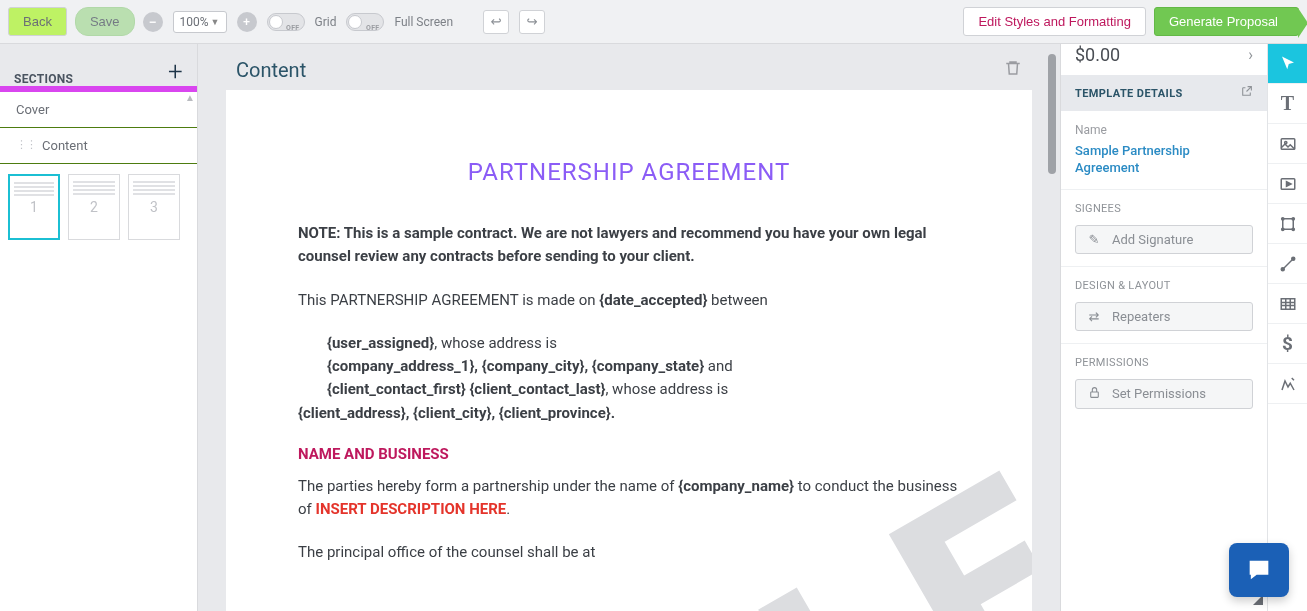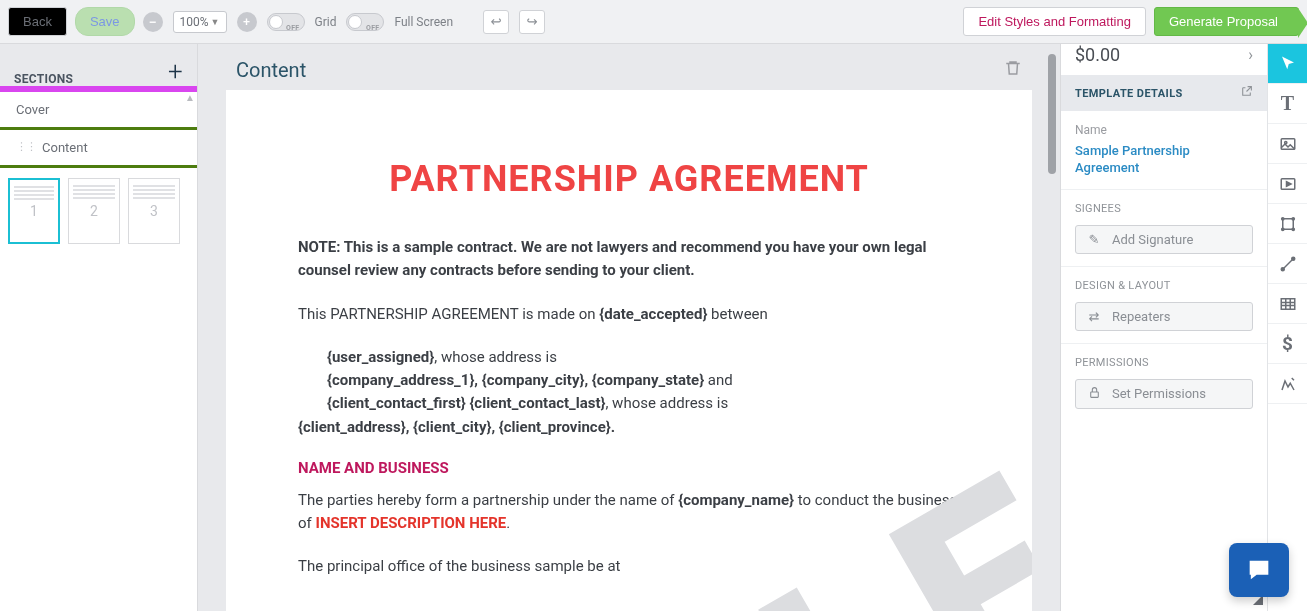--- a/index.html
+++ b/index.html
@@ -1,57 +1,57 @@
 <!DOCTYPE html>
 <html><head>
 <meta charset="utf-8">
 <style>
 * { box-sizing: border-box; margin: 0; padding: 0; }
 body { font-family: -apple-system, BlinkMacSystemFont, "Segoe UI", Roboto, Helvetica, Arial, sans-serif; background: #e8e9ec; width: 1307px; height: 611px; overflow: hidden; color: #4a4a4a; }
 
 
 .topbar { height: 44px; background: #f0f1f3; border-bottom: 1px solid #d9dadd; display: flex; align-items: center; padding: 0 8px; gap: 8px; }
-.btn { border: 1px solid #d0d2d6; background: #000000; border-radius: 3px; padding: 6px 14px; font-size: 13px; color: #6b6f76; cursor: pointer; }
-.btn-save { background: #8fd27b; border-color: #7fc46c; color: #1d4ed8; opacity: .55; cursor: default; border-radius: 13px; }
+.btn { border: 1px solid #d0d2d6; background: #bef264; border-radius: 3px; padding: 6px 14px; font-size: 13px; color: #6b6f76; cursor: pointer; }
+.btn-save { background: #8fd27b; border-color: #7fc46c; color: #0f172a; opacity: .55; cursor: default; border-radius: 13px; }
 .btn-edit { background: #fff; color: #be185d; }
 .btn-gen { background: #71c852; border-color: #63b847; color: #fff; font-weight: 500; position: relative; padding-right: 20px; }
 .btn-gen::after{content:'';position:absolute;right:-10px;top:0;bottom:0;width:0;height:0;border-top:15px solid transparent;border-bottom:15px solid transparent;border-left:10px solid #71c852;}
 .center-tools { margin: 0 auto; display: flex; align-items: center; gap: 10px; }
 .circle-btn { width: 20px; height: 20px; border-radius: 50%; background: #c7c9ce; color: #fff; display: inline-flex; align-items: center; justify-content: center; font-size: 12px; font-weight: bold; cursor: pointer; border: none; }
 .zoom-box { border: 1px solid #c7c9ce; background:#fff; border-radius: 3px; padding: 3px 6px; font-size: 12px; color: #6b6f76; display: inline-flex; align-items: center; gap: 2px; }
 .zoom-box .caret{font-size:9px;color:#888;}
 .toggle { width: 38px; height: 18px; border-radius: 9px; background: #e3e4e7; border: 1px solid #c7c9ce; position: relative; cursor: pointer; display:inline-block;}
 .toggle .knob{position:absolute;width:14px;height:14px;border-radius:50%;background:#fff;top:1px;left:1px;border:1px solid #c7c9ce;}
 .toggle .off{position:absolute;right:4px;top:10px;font-size:7px;color:#9a9ca1;font-weight:bold;letter-spacing:.3px;}
 .tool-label { font-size: 12px; color: #7d8187; }
 .arrow-btn { width:26px;height:24px;border:1px solid #d0d2d6;background:#fff;border-radius:3px;display:inline-flex;align-items:center;justify-content:center;cursor:pointer;color:#8d9197;}
 .spacer { flex: 1; }
 
 
 .left { position: absolute; top: 44px; left: 0; width: 198px; bottom: 0; background: #fff; border-right:1px solid #d9dadd;}
 .sections-hdr { height: 48px; background: #e8e9ec; display:flex;align-items:flex-end;justify-content:space-between;padding:0 14px;border-bottom:6px solid #d946ef;}
 .sections-hdr span{font-size:12px;font-weight:bold;color:#4a5460;letter-spacing:.3px;}
 .sections-hdr .plus{font-size:26px;color:#1e3548;cursor:pointer;font-weight:300;}
-.section-item { padding: 10px 16px; font-size: 13px; color:#6b6f76; border-bottom:3px solid #4d7c0f; cursor:pointer; display:flex;align-items:flex-start;gap:6px;}
+.section-item { padding: 10px 16px; font-size: 13px; color:#6b6f76; border-bottom:1px solid #4d7c0f; cursor:pointer; display:flex;align-items:flex-start;gap:6px;}
 .section-item.active{background:#fff;}
 .section-item .grip{color:#c0c2c7;font-size:11px;letter-spacing:-1px;}
 .thumbs-row{display:flex;gap:8px;padding:10px 8px;}
 .thumb{width:52px;height:66px;border:1px solid #d9dadd;background:#fff;display:flex;align-items:center;justify-content:center;font-size:14px;color:#c0c2c7;cursor:pointer;position:relative;}
 .thumb.sel{border:2px solid #1bbfd3;}
 .thumb .lines{position:absolute;top:6px;left:4px;right:4px;}
 .thumb .lines div{height:2px;background:#e0e1e4;margin-bottom:2px;}
 .left-scroll-caret{position:absolute;top:48px;right:2px;color:#b9bbc0;font-size:10px;}
 
 
 .canvas-wrap { position:absolute; top:44px; left:198px; right:247px; bottom:0; background:#e8e9ec; overflow:hidden;}
 .canvas-hdr{display:flex;align-items:center;justify-content:space-between;padding:14px 38px 8px;}
 .canvas-title{font-size:20px;color:#2b5468;font-weight:400;}
 .trash{color:#9a9ca1;font-size:18px;cursor:pointer;}
 .page{background:#fff;margin:0 28px;height:620px;padding:68px 72px 0;position:relative;overflow:hidden;}
-.page h1{text-align:center;font-size:36px;font-weight:700;color:#ef4444;letter-spacing:1px;margin-bottom:36px;}
+.page h1{text-align:center;font-size:24px;font-weight:400;color:#8b5cf6;letter-spacing:1px;margin-bottom:36px;}
 .page p{font-size:15px;color:#3b3f45;line-height:1.55;margin-bottom:20px;}
 .page p.note{font-weight:bold;}
 .page p.tight{margin-bottom:0;margin-left:29px;}
 .page h3{font-size:15px;font-weight:bold;color:#be185d;margin-bottom:12px;}
 .red{color:#e4342b;font-weight:bold;}
 .watermark{position:absolute;right:-60px;bottom:-110px;font-size:260px;font-weight:900;color:#dcdde0;transform:rotate(-30deg);letter-spacing:10px;pointer-events:none;user-select:none;}
 .vscroll{position:absolute;top:10px;right:4px;width:8px;height:120px;background:#9fa2a7;border-radius:4px;}
 
 
 .right { position:absolute; top:44px; right:40px; width:207px; bottom:0; background:#fff; border-left:1px solid #d9dadd;}
@@ -168,21 +168,21 @@
     <div class="watermark">PLE</div>
     <h1>PARTNERSHIP AGREEMENT</h1>
     <p class="note">NOTE: This is a sample contract. We are not lawyers and recommend you have your own legal counsel review any contracts before sending to your client.</p>
     <p><span>This PARTNERSHIP AGREEMENT is made on </span><b>{date_accepted}</b><span> between</span></p>
     <p class="tight"><b>{user_assigned}</b><span>, whose address is</span></p>
     <p class="tight"><b>{company_address_1}, {company_city}, {company_state}</b><span> and</span></p>
     <p class="tight"><b>{client_contact_first} {client_contact_last}</b><span>, whose address is</span></p>
     <p><b>{client_address}, {client_city}, {client_province}.</b></p>
     <h3>NAME AND BUSINESS</h3>
     <p><span>The parties hereby form a partnership under the name of </span><b>{company_name}</b><span> to conduct the business of </span><span class="red">INSERT DESCRIPTION HERE</span><span>.</span></p>
-    <p>The principal office of the business sample be at</p>
+    <p>The principal office of the counsel shall be at</p>
   </div>
   <div class="vscroll"></div>
 </div>
 
 <div class="right">
   <div class="pricing-val">
     <span>$0.00</span>
     <span class="chev">›</span>
   </div>
   <div class="tmpl-hdr">

